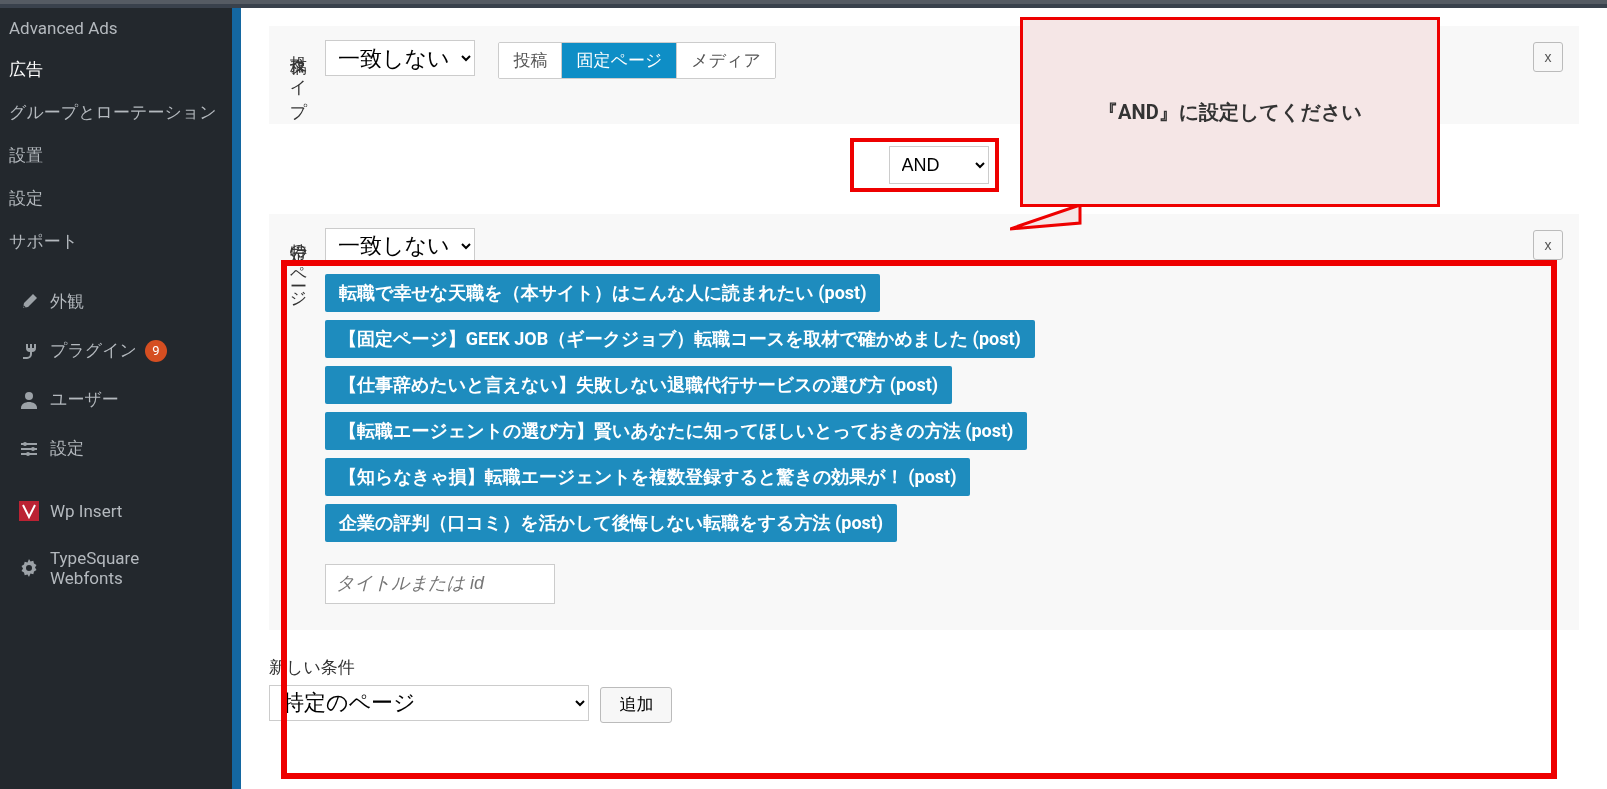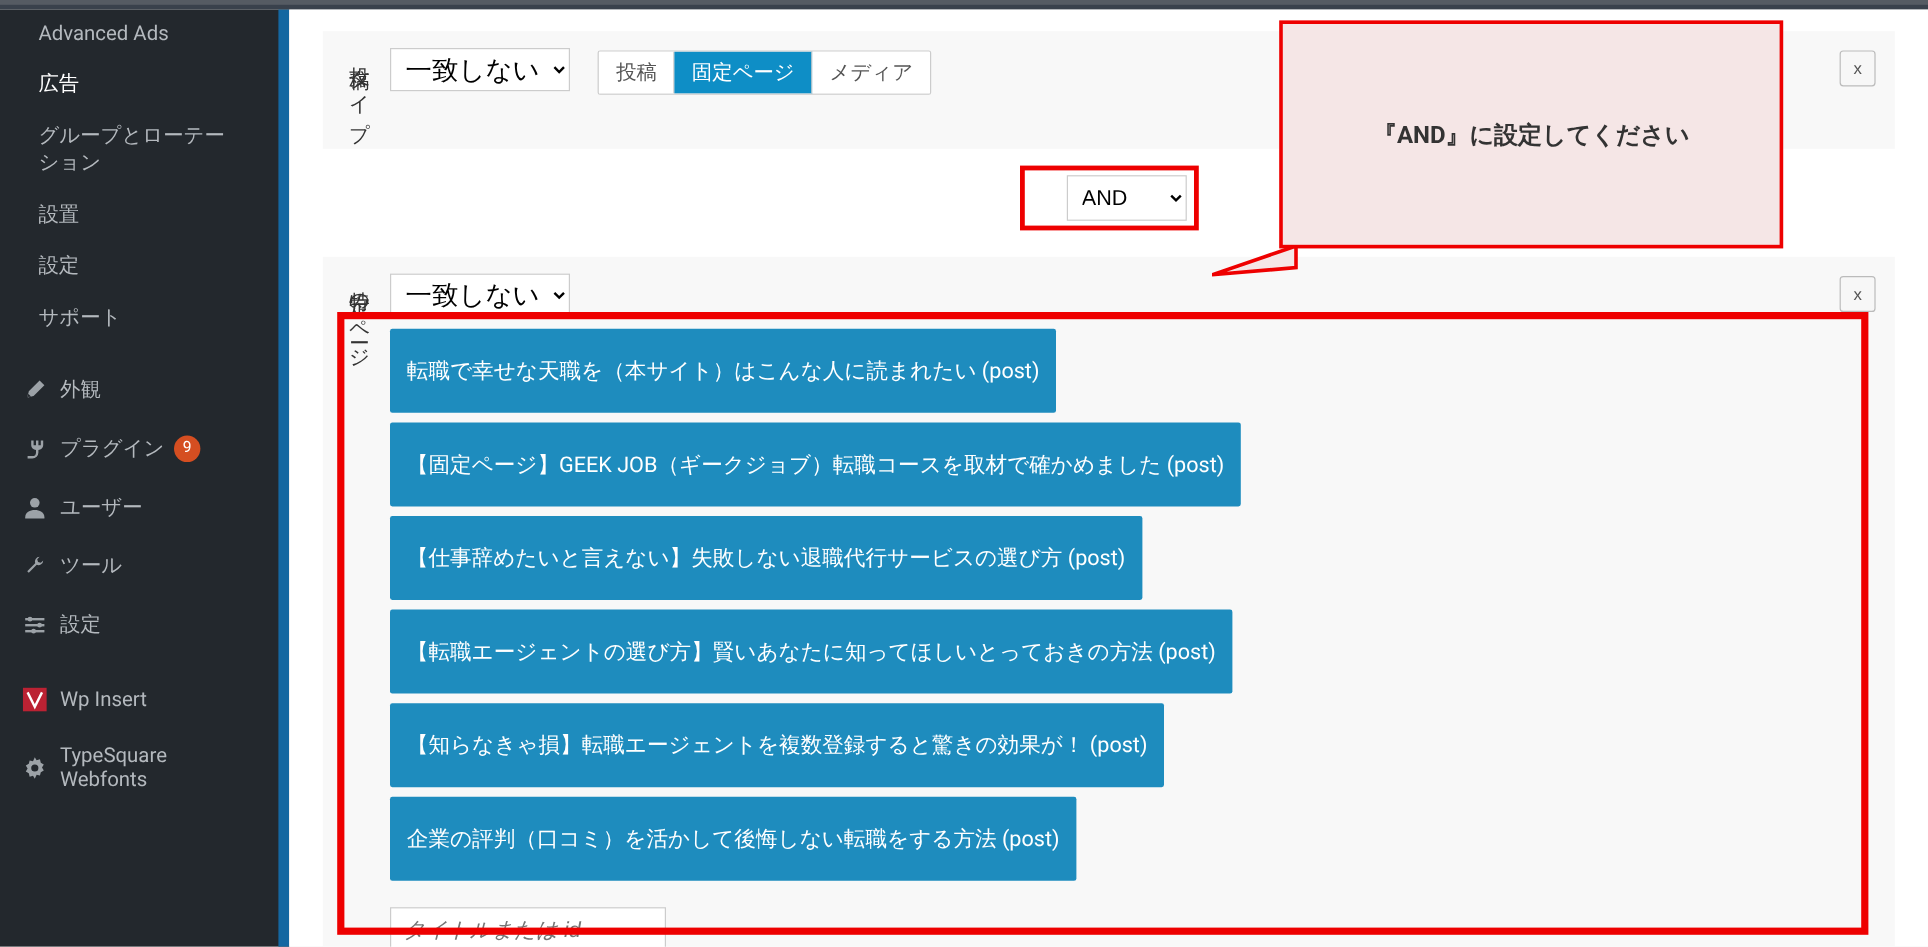--- a/index.html
+++ b/index.html
@@ -36,21 +36,21 @@
     border-right: 9px solid #1467a1;
   }
   .sidebar-item {
     padding: 13px 18px;
     color: #b4b9be;
     cursor: pointer;
     display: flex;
     align-items: center;
     font-size: 17px;
   }
-  .sidebar-item.sub { padding: 10px 32px; }
+  .sidebar-item.sub { padding: 10px 9px; }
   .sidebar-item.active { color: #fff; font-weight: 500; }
   .sidebar-item .icn {
     width: 22px; height: 22px; margin-right: 10px; flex-shrink: 0;
     display: inline-flex; align-items: center; justify-content: center;
     color: #9ca2a7;
   }
   .sidebar-sep { height: 14px; }
   .badge {
     background: #d54e21;
     color: #fff;
@@ -142,24 +142,25 @@
   .connector-highlight {
     border: 4px solid #e00;
     padding: 4px 6px;
     display: inline-block;
   }
 
   .tag {
     display: inline-block;
     background: #1e8cbe;
     color: #fff;
-    padding: 23px 14px;
+    padding: 7px 14px;
     margin: 4px 0;
     font-size: 18px;
     border-radius: 2px;
+    font-weight: bold;
   }
   .tags-wrap { margin-top: 6px; }
 
   .search-input {
     margin-top: 18px;
     width: 230px;
     height: 40px;
     border: 1px solid #ccc;
     font-size: 18px;
     padding: 0 10px;
@@ -198,21 +199,20 @@
     height: 190px;
     border: 3px solid #e00;
     background: #f5e6e6;
     display: flex;
     align-items: center;
     justify-content: center;
     font-size: 20px;
     font-weight: bold;
     color: #333;
     pointer-events: none;
-    margin-left: 46px;
   }
   .callout-tail {
     position: absolute;
     top: 205px; left: 1010px;
     pointer-events: none;
   }
 </style>
 </head>
 <body>
 
@@ -259,28 +259,20 @@
       <span class="badge">9</span>
     </div>
     <div class="sidebar-item">
       <span class="icn">
         <svg width="20" height="20" viewBox="0 0 20 20" fill="currentColor">
             <circle cx="10" cy="6" r="4"></circle>
             <path d="M2 18c0-4 4-6 8-6s8 2 8 6v1H2v-1z"></path>
           </svg>
       </span>
       <span>ユーザー</span>
-    </div>
-    <div class="sidebar-item">
-      <span class="icn">
-        <svg width="20" height="20" viewBox="0 0 20 20" fill="currentColor">
-            <path d="M17 5a4 4 0 01-5.4 3.7L5 15.3 3.7 14l6.6-6.6A4 4 0 0114 2l-2 2 .7 2.3L15 7l2-2z"></path>
-          </svg>
-      </span>
-      <span>ツール</span>
     </div>
     <div class="sidebar-item">
       <span class="icn">
         <svg width="20" height="20" viewBox="0 0 20 20" fill="currentColor">
             <rect x="2" y="4" width="16" height="2"></rect>
             <rect x="2" y="9" width="16" height="2"></rect>
             <rect x="2" y="14" width="16" height="2"></rect>
             <circle cx="6" cy="5" r="2"></circle>
             <circle cx="14" cy="10" r="2"></circle>
             <circle cx="9" cy="15" r="2"></circle>

